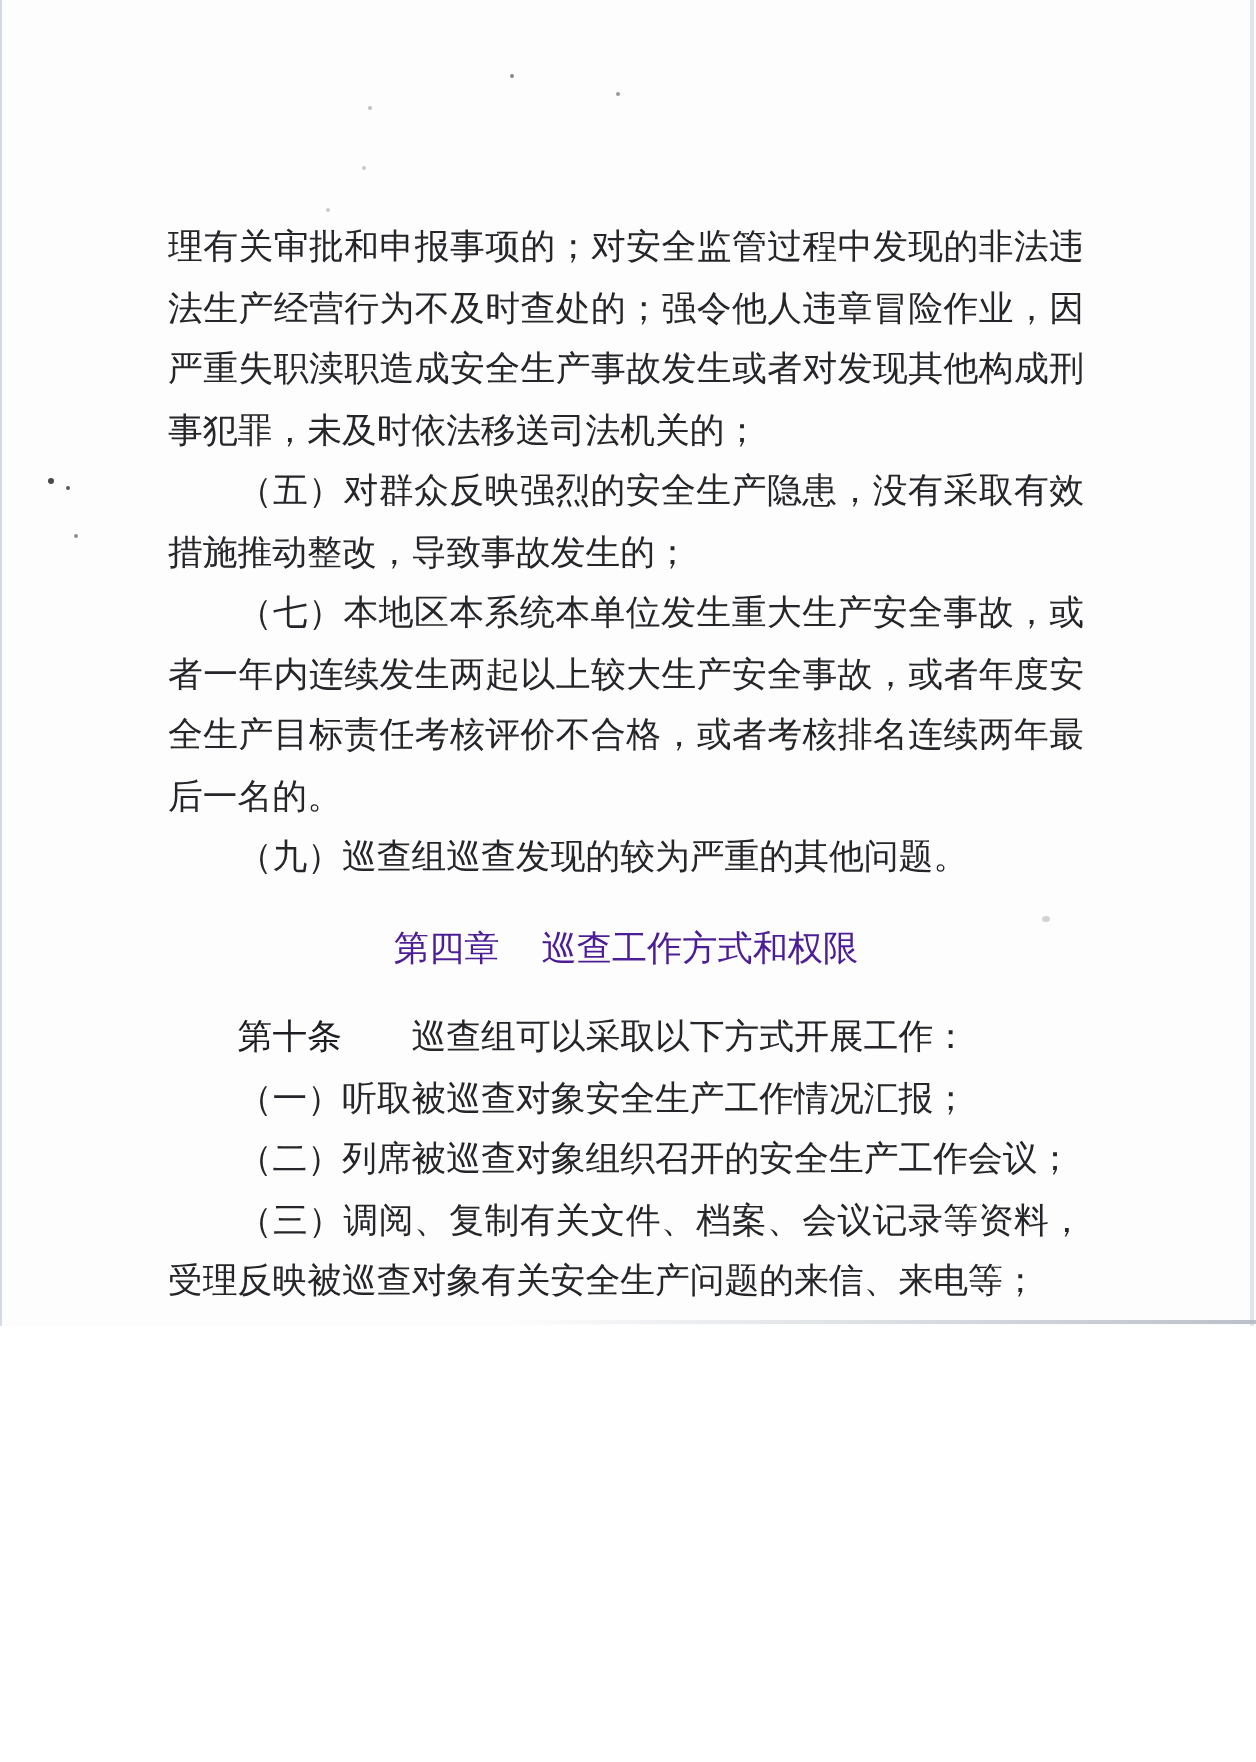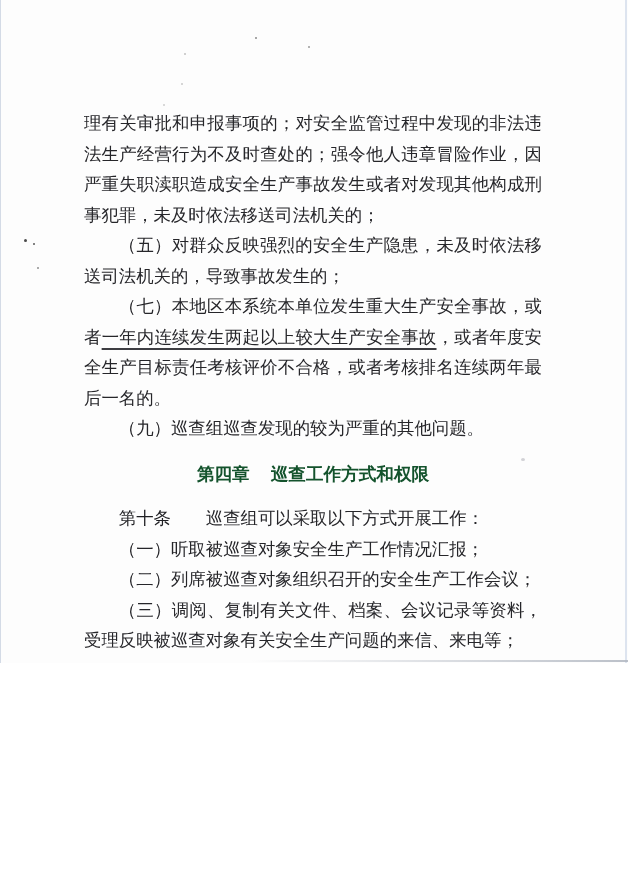--- a/index.html
+++ b/index.html
@@ -26,35 +26,34 @@
     width: 458px;
     font-size: 17.4px;
     line-height: 30.5px;
     text-align: justify;
     letter-spacing: 0;
   }
   .content p { margin: 0; }
   .ind { text-indent: 2em; }
 
   .hand-underline {
-    text-decoration: underline;
     text-decoration-thickness: 1.8px;
     text-underline-offset: 4.5px;
     text-decoration-color: #3d3d42;
   }
 
   .chapter {
     margin: 15px 0 14px 0;
     text-align: center;
     text-indent: 0;
     font-family: "Liberation Sans", sans-serif;
-    font-weight: bold;
+    font-weight: normal;
     font-size: 17.6px;
     line-height: 30.5px;
-    color: #14532d;
+    color: #4c1d95;
   }
   .chapter-title { margin-left: 1.2em; }
 
   .art-label {
     font-family: "Liberation Sans", sans-serif;
     font-weight: normal;
     color: #1e1e22;
   }
   .art-text { margin-left: 2em; }
 
@@ -86,21 +85,21 @@
   <div class="speckle" style="left:24px; top:239px; width:3px; height:3px; background:#4a4a4a;"></div>
   <div class="speckle" style="left:33px; top:243px; width:2px; height:2px; background:#5a5a5a;"></div>
   <div class="speckle" style="left:37px; top:267px; width:2px; height:2px; background:#8f8f8f;"></div>
   <div class="speckle" style="left:521px; top:458px; width:4px; height:3px; background:#d2d2d6;"></div>
   <div class="speckle" style="left:420px; top:806px; width:2px; height:2px; background:#d5d5d5;"></div>
 
   <div class="content">
 
     <p>理有关审批和申报事项的；对安全监管过程中发现的非法违法生产经营行为不及时查处的；强令他人违章冒险作业，因严重失职渎职造成安全生产事故发生或者对发现其他构成刑事犯罪，未及时依法移送司法机关的；</p>
 
-    <p class="ind">（五）对群众反映强烈的安全生产隐患，未及时依法移送司法机关的，导致事故发生的；</p>
+    <p class="ind">（五）对群众反映强烈的安全生产隐患，没有采取有效措施推动整改，导致事故发生的；</p>
 
 
     <p class="ind"><span>（七）本地区本系统本单位发生重大生产安全事故，或者</span><span class="hand-underline">一年内连续发生两起以上较大生产安全事故</span><span>，或者年度安全生产目标责任考核评价不合格，或者考核排名连续两年最后一名的。</span></p>
 
 
     <p class="ind">（九）巡查组巡查发现的较为严重的其他问题。</p>
 
     <h2 class="chapter"><span>第四章</span><span class="chapter-title">巡查工作方式和权限</span></h2>
 
     <p class="ind"><span class="art-label">第十条</span><span class="art-text">巡查组可以采取以下方式开展工作：</span></p>

